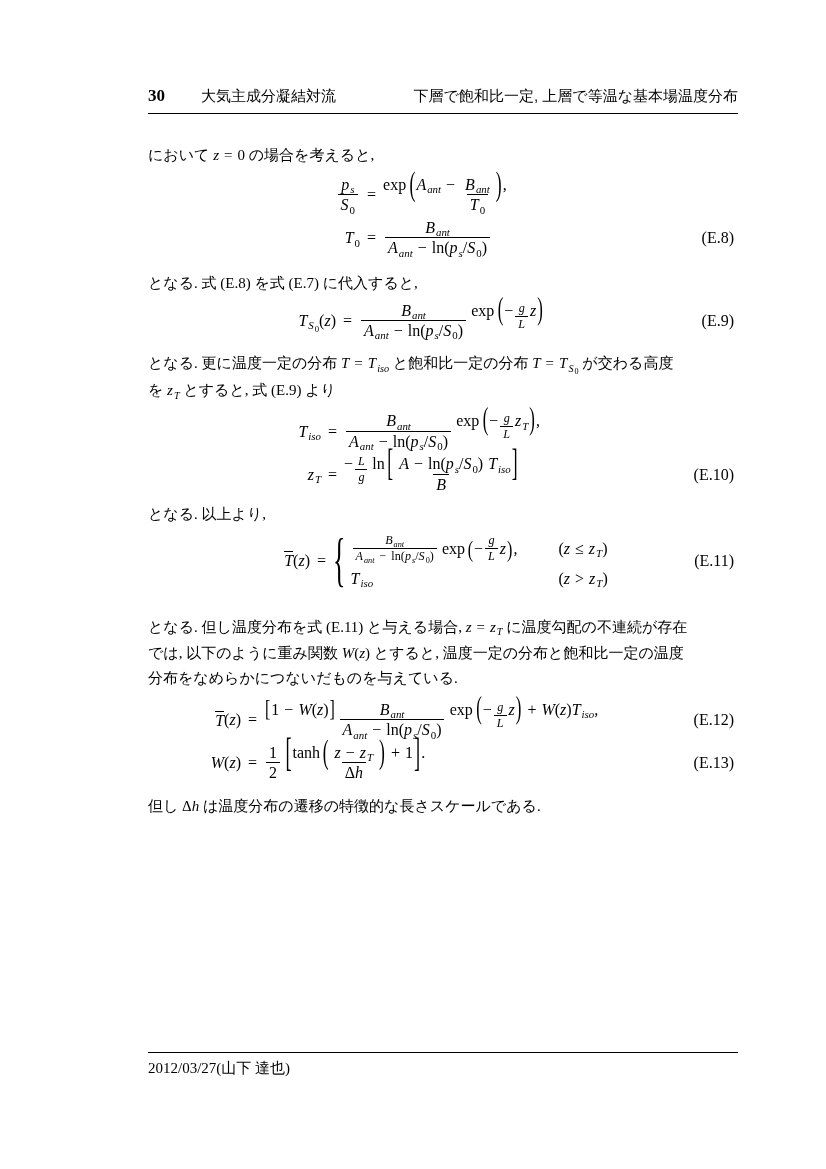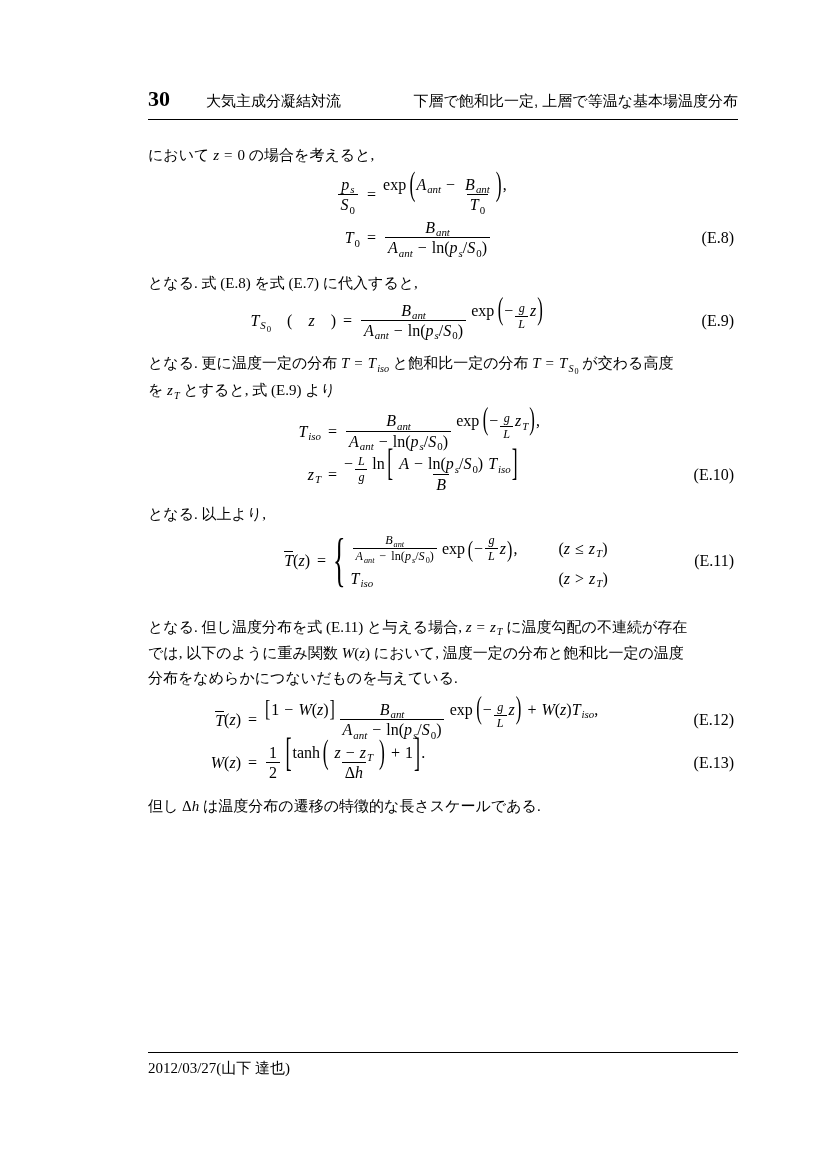--- a/index.html
+++ b/index.html
@@ -2,21 +2,21 @@
 <html><head>
 <meta charset="utf-8">
 <style>
   html,body{margin:0;padding:0;background:#888;}
   .page{width:826px;height:1169px;position:relative;background:#ffffff;color:#000;
         font-family:"Liberation Serif","DejaVu Serif",serif;overflow:hidden;margin:0 auto;}
 
   
   .header{position:absolute;left:148px;top:86px;width:590px;display:flex;align-items:baseline;
           border-bottom:1.5px solid #000;padding-bottom:7px;}
-  .pgnum{font-weight:bold;font-size:22px;font-family:Liberation Serif, serif;}
+  .pgnum{font-weight:bold;font-size:17px;font-family:Liberation Serif, serif;}
   .doctitle{margin-left:36px;font-size:15px;font-family:"Liberation Sans","DejaVu Sans",sans-serif;}
   .sectitle{margin-left:auto;font-size:15px;font-family:"Liberation Sans","DejaVu Sans",sans-serif;}
 
   
   .body{position:absolute;left:148px;top:112px;width:590px;}
   .para{font-size:15px;line-height:25px;}
   .pline{display:block;white-space:nowrap;}
   .p1{margin-top:31px;}
   .p2{margin-top:13px;}
   .p3{margin-top:11px;}
@@ -27,21 +27,21 @@
   
   .eqgroup{position:relative;font-size:16px;}
   .g8 {padding-left:186px;margin-top:8px;}
   .g9 {padding-left:142px;margin-top:6px;}
   .g10{padding-left:145px;margin-top:8px;}
   .g11{padding-left:122px;margin-top:2px;}
   .g12{padding-left:47px;margin-top:10px;}
   .eqrow{display:flex;align-items:center;position:relative;margin:4px 0;min-height:34px;}
   .lhs{display:inline-flex;justify-content:flex-end;align-items:center;flex:none;}
   .g8  .lhs{width:26px;}
-  .g9  .lhs{width:46px;gap:16px;}
+  .g9  .lhs{width:46px;}
   .g10 .lhs{width:28px;}
   .g11 .lhs{width:40px;}
   .g12 .lhs{width:46px;}
   .rel{padding:0 7px;}
   .rhs{display:inline-flex;align-items:flex-start;}
   .eqlabel{position:absolute;right:4px;top:50%;transform:translateY(-50%);font-size:16px;}
 
   
   .it{font-style:italic;}
   .rm{font-style:normal;}
@@ -264,21 +264,21 @@
                   </span>
                 </span>
               </span>
             </span>
           </span>
           <span class="eqlabel">(E.11)</span>
         </div>
       </div>
     <div class="para p5">
         <div class="pline"><span class="tx">となる. 但し温度分布を式 (E.11) と与える場合, </span><span class="it">z</span><span class="op">=</span><span class="grp"><span><span class="it">z</span></span><span class="sb"><span class="it">T</span></span></span><span class="tx"> に温度勾配の不連続が存在</span></div>
-        <div class="pline"><span class="tx">では, 以下のように重み関数 </span><span class="it">W</span><span class="rm">(</span><span class="it">z</span><span class="rm">)</span><span class="tx"> において, 温度一定の分布と飽和比一定の温度</span></div>
+        <div class="pline"><span class="tx">では, 以下のように重み関数 </span><span class="it">W</span><span class="rm">(</span><span class="it">z</span><span class="rm">)</span><span class="tx"> とすると, 温度一定の分布と飽和比一定の温度</span></div>
         <div class="pline"><span class="tx">分布をなめらかにつないだものを与えている.</span></div>
       </div>
     <div class="eqgroup g12">
         <div class="eqrow">
           <span class="lhs">
             <span class="ovl"><span class="it">T</span></span>
             <span class="rm">(</span>
             <span class="it">z</span>
             <span class="rm">)</span>
           </span>

